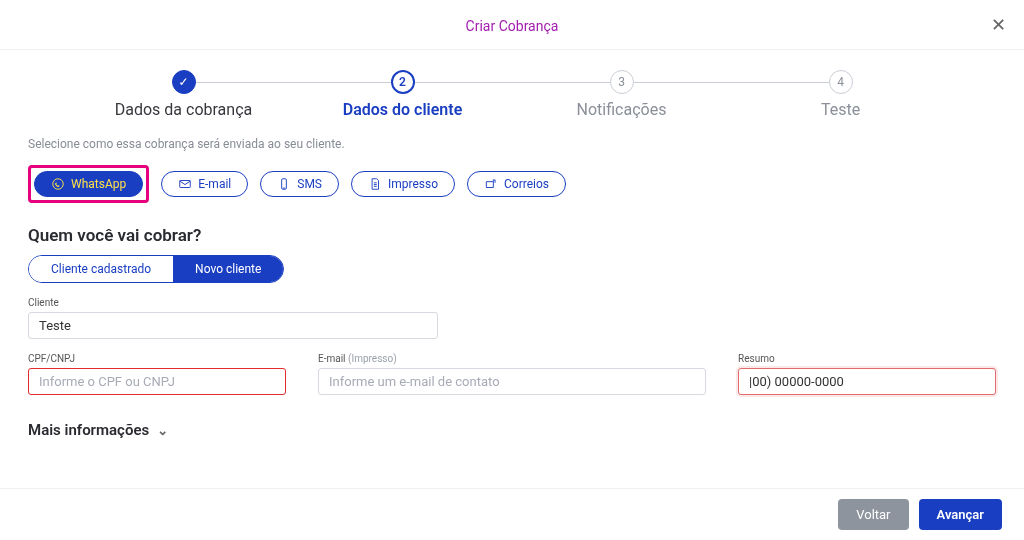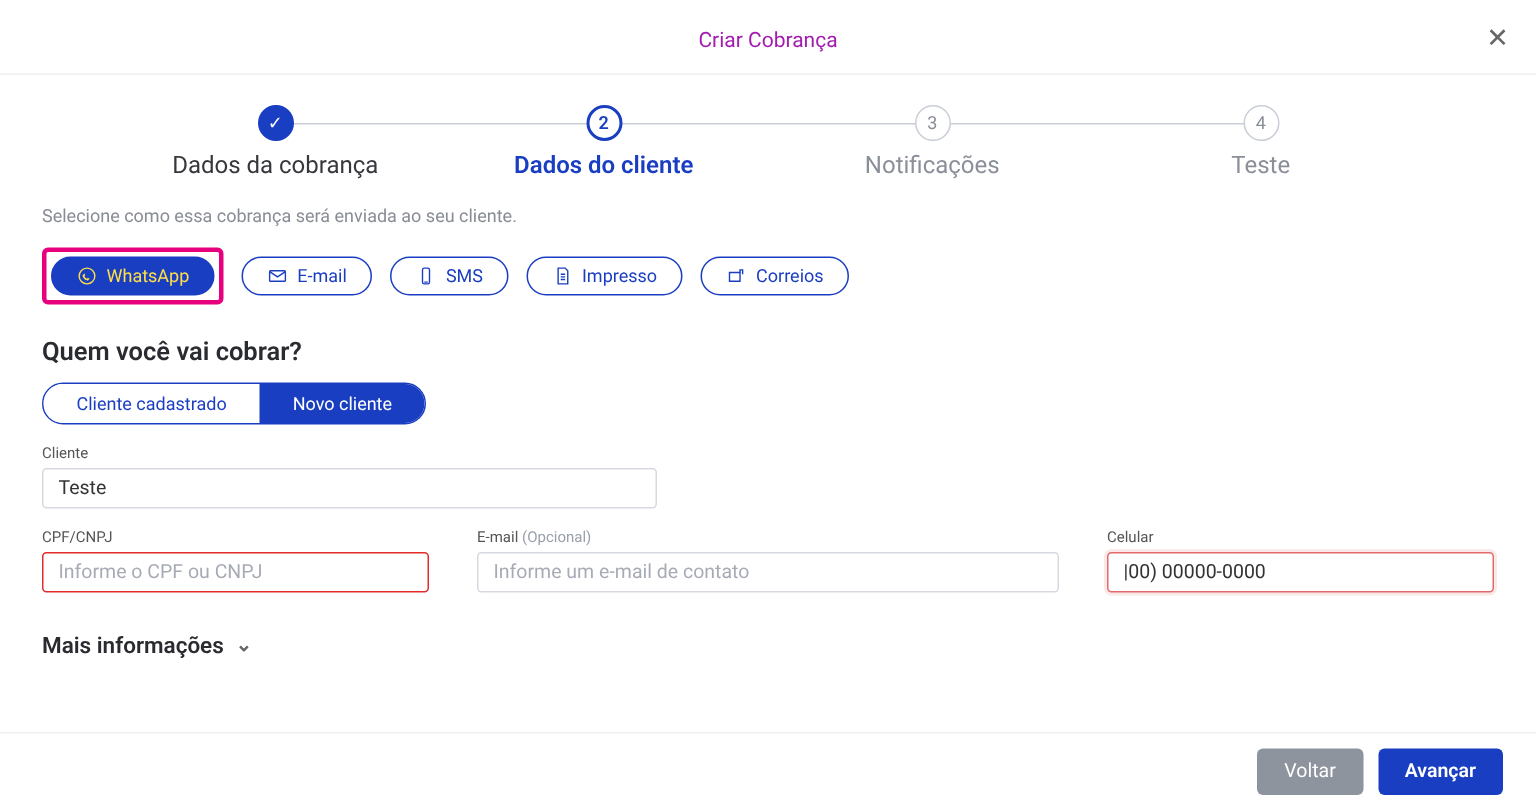--- a/index.html
+++ b/index.html
@@ -142,26 +142,26 @@
     <input class="text" value="Teste" style="">
   </div>
 
   <div class="row3">
     <div class="col small">
       <label class="field-label">CPF/CNPJ</label>
       <input class="text error" placeholder="Informe o CPF ou CNPJ" style="">
     </div>
     <div class="col">
       <label class="field-label">
-        <span>E-mail</span> <span class="opt">(Opcional)</span>
+        <span>E-mail</span> <span class="opt">(Impresso)</span>
       </label>
       <input class="text" placeholder="Informe um e-mail de contato" style="">
     </div>
     <div class="col small">
-      <label class="field-label">Celular</label>
+      <label class="field-label">Resumo</label>
       <input class="text focus-err" value="|00) 00000-0000" style="">
     </div>
   </div>
 
   <div class="more">
     <span>Mais informações</span>
     <span class="chev">⌄</span>
   </div>
 </div>
 

